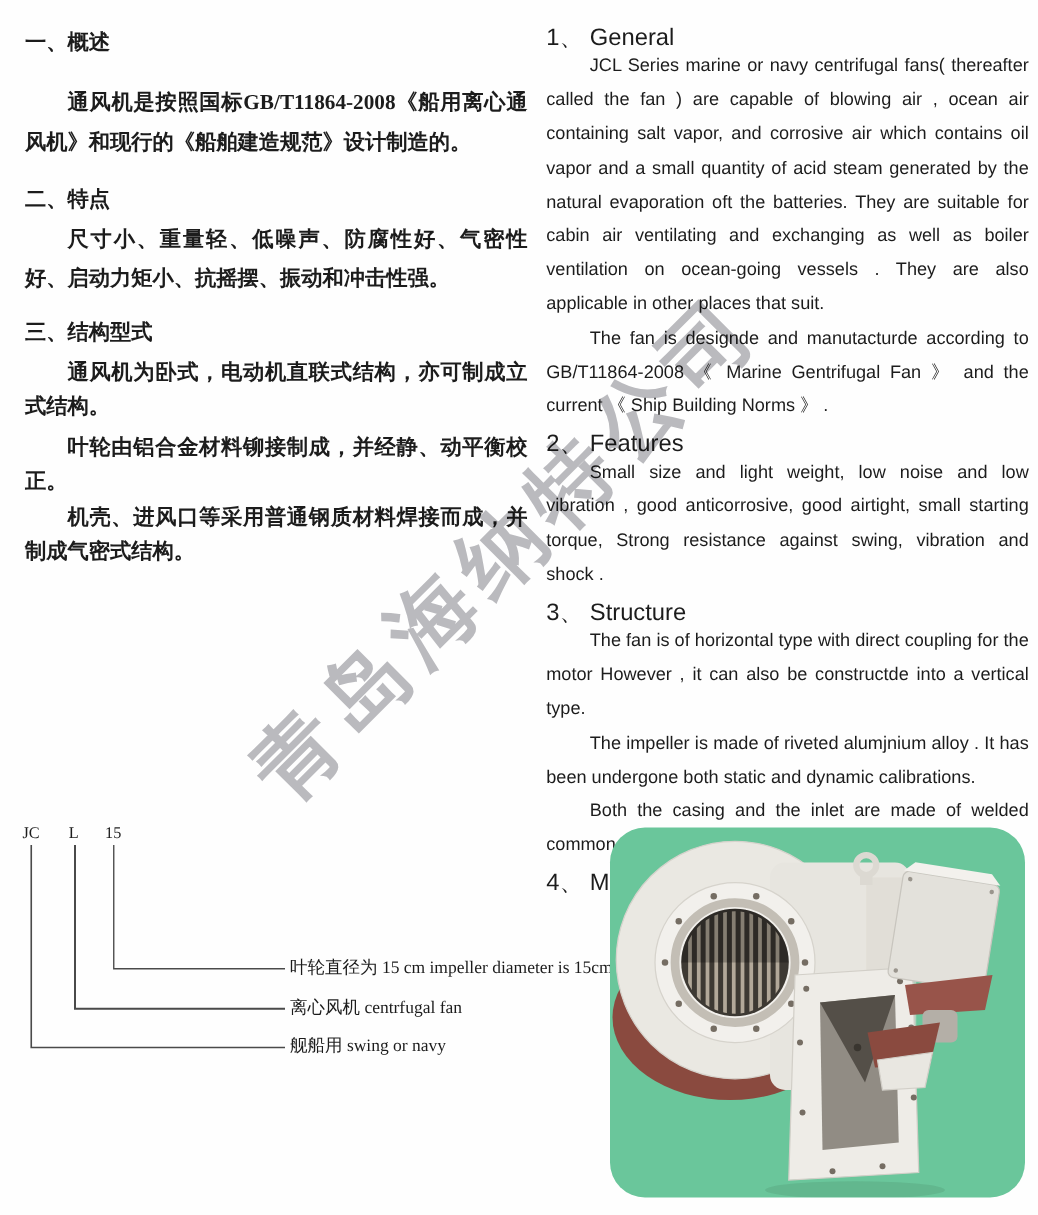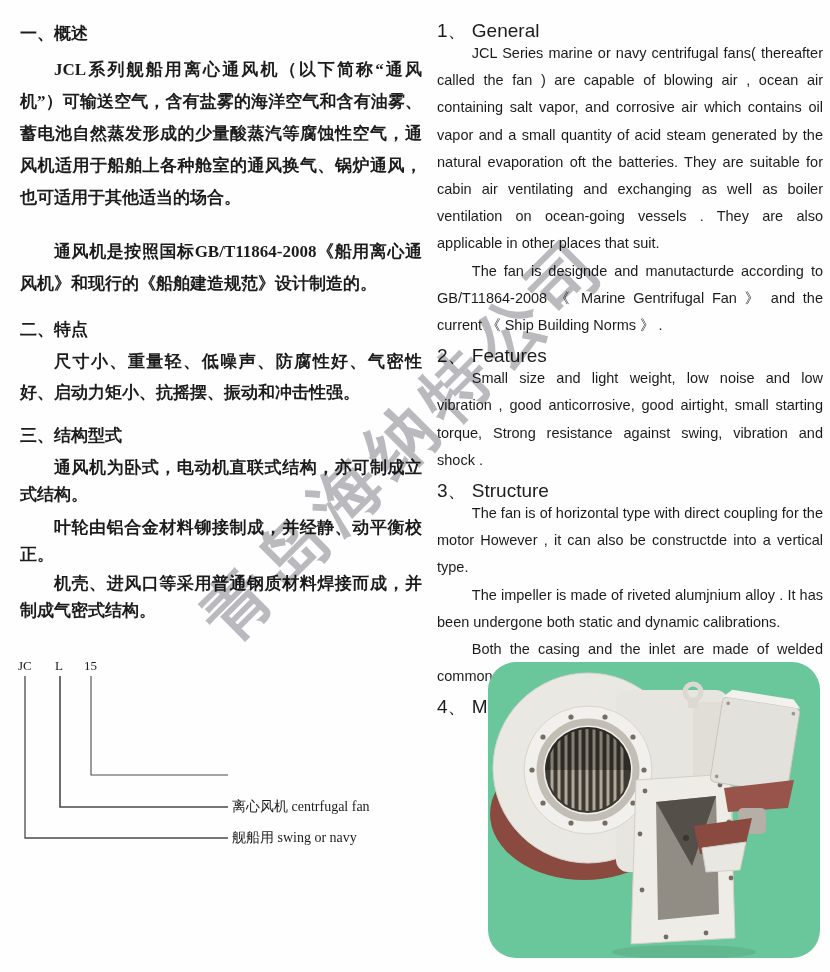--- a/index.html
+++ b/index.html
@@ -54,21 +54,20 @@
   }
   .photo svg{display:block;}
 </style>
 </head>
 <body>
 
 <div class="page">
 
   <div class="left-col">
     <h3 class="cn-h">一、概述</h3>
-    <p class="cn-p m10">JCL系列舰船用离心通风机（以下简称“通风机”）可输送空气，含有盐雾的海洋空气和含有油雾、蓄电池自然蒸发形成的少量酸蒸汽等腐蚀性空气，通风机适用于船舶上各种舱室的通风换气、锅炉通风，也可适用于其他适当的场合。</p>
     <p class="cn-p m22">通风机是按照国标GB/T11864-2008《船用离心通风机》和现行的《船舶建造规范》设计制造的。</p>
 
     <h3 class="cn-h m20">二、特点</h3>
     <p class="cn-p lh31 m6">尺寸小、重量轻、低噪声、防腐性好、气密性好、启动力矩小、抗摇摆、振动和冲击性强。</p>
 
     <h3 class="cn-h m18">三、结构型式</h3>
     <p class="cn-p tight m8">通风机为卧式，电动机直联式结构，亦可制成立式结构。</p>
     <p class="cn-p tight m6">叶轮由铝合金材料铆接制成，并经静、动平衡校正。</p>
     <p class="cn-p tight m2">机壳、进风口等采用普通钢质材料焊接而成，并制成气密式结构。</p>
 
@@ -94,20 +93,21 @@
 
   <div class="model-diagram">
     <svg class="model-lines" width="500" height="205" viewBox="0 0 500 205">
       <polyline points="25,24 25,186 228,186" fill="none" stroke="#4a4a4a" stroke-width="1.3"></polyline>
       <polyline points="60,24 60,155 228,155" fill="none" stroke="#4a4a4a" stroke-width="1.6"></polyline>
       <polyline points="91,24 91,123 228,123" fill="none" stroke="#4a4a4a" stroke-width="1.1"></polyline>
     </svg>
     <span class="model-code code1">JC</span>
     <span class="model-code code2">L</span>
     <span class="model-code code3">15</span>
+    <span class="model-label lab1">叶轮直径为 15 cm impeller diameter is 15cm</span>
     <span class="model-label lab2">离心风机 centrfugal fan</span>
     <span class="model-label lab3">舰船用 swing or navy</span>
   </div>
 
   <div class="photo">
     <svg width="332" height="296" viewBox="0 0 332 296">
       <defs>
         <clipPath id="inlet-clip">
             <circle cx="100" cy="108" r="41"></circle>
           </clipPath>

